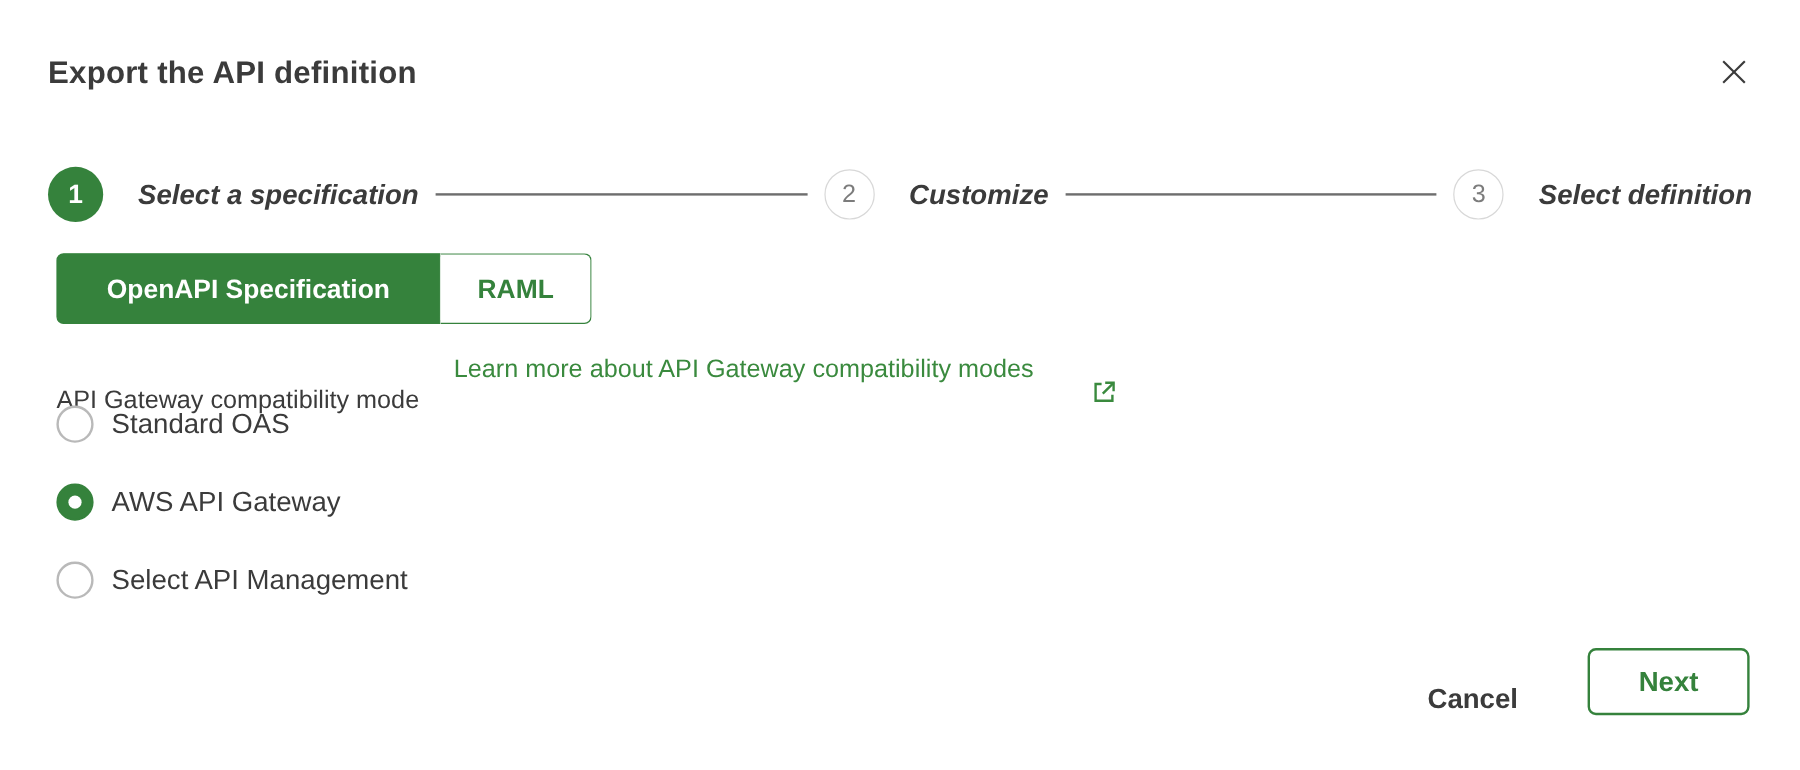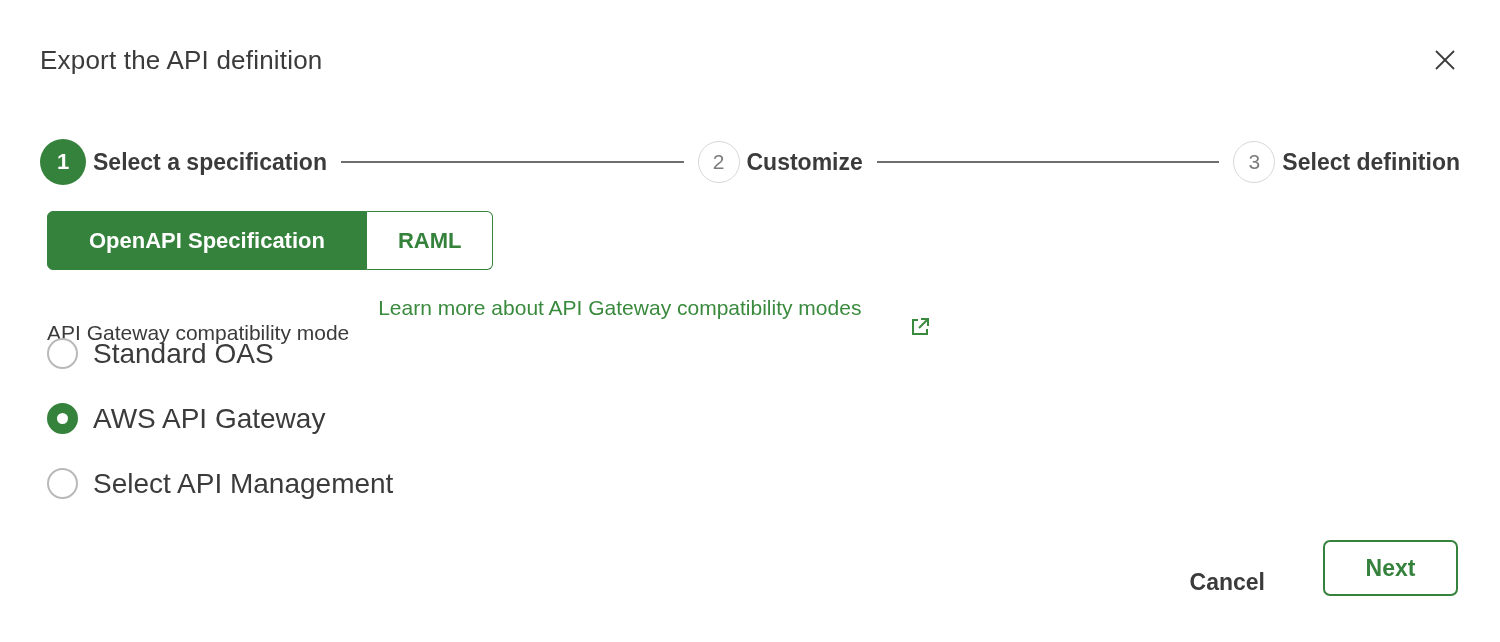--- a/index.html
+++ b/index.html
@@ -9,21 +9,21 @@
     font-family: "Liberation Sans", sans-serif;
     color: #3b3b3b;
     position: relative;
     overflow: hidden;
   }
   .dialog { position: absolute; inset: 0; background: #fff; }
 
   
   .dialog-title {
     position: absolute; left: 40px; top: 45px;
-    font-size: 26px; font-weight: 400; color: #3b3b3b;
+    font-size: 26px; font-weight: 700; color: #3b3b3b;
     letter-spacing: 0.2px;
   }
   .close-btn {
     position: absolute; right: 40px; top: 46px;
     width: 30px; height: 30px;
     background: none; border: none; cursor: pointer;
     display: flex; align-items: center; justify-content: center;
   }
 
   
@@ -44,21 +44,21 @@
     font-size: 22px; font-weight: 700;
   }
   .step-circle.upcoming {
     width: 42px; height: 42px;
     background: #ffffff; color: #7c7c7c;
     border: 1px solid #d8d8d8;
     font-size: 21px; font-weight: 400;
   }
   .step-label {
     font-size: 23px; font-weight: 700; color: #3b3b3b;
-    margin-left: 7px; white-space: nowrap;
+    margin-left: 29px; white-space: nowrap; font-style: italic;
   }
   .connector {
     flex: 1 1 auto; height: 2px; background: #6e6e6e;
     margin: 0 14px;
   }
 
   
   .toggle {
     position: absolute; left: 47px; top: 211px;
     display: inline-flex; height: 59px;
@@ -108,21 +108,21 @@
     background: #ffffff; border: 2px solid #b9b9b9;
   }
   .radio-circle.selected {
     background: #35823c; border: 2px solid #35823c;
   }
   .radio-dot {
     width: 11px; height: 11px; border-radius: 50%;
     background: #ffffff; display: none;
   }
   .radio-circle.selected .radio-dot { display: block; }
-  .radio-label { font-size: 28px; color: #3b3b3b; margin-left: 15px; }
+  .radio-label { font-size: 23px; color: #3b3b3b; margin-left: 15px; }
 
   
   .footer {
     position: absolute; right: 42px; bottom: 46px;
     display: flex; align-items: flex-end;
   }
   .cancel-btn {
     background: none; border: none; cursor: pointer;
     font-family: "Liberation Sans", sans-serif;
     font-size: 23px; font-weight: 700; color: #3b3b3b;

